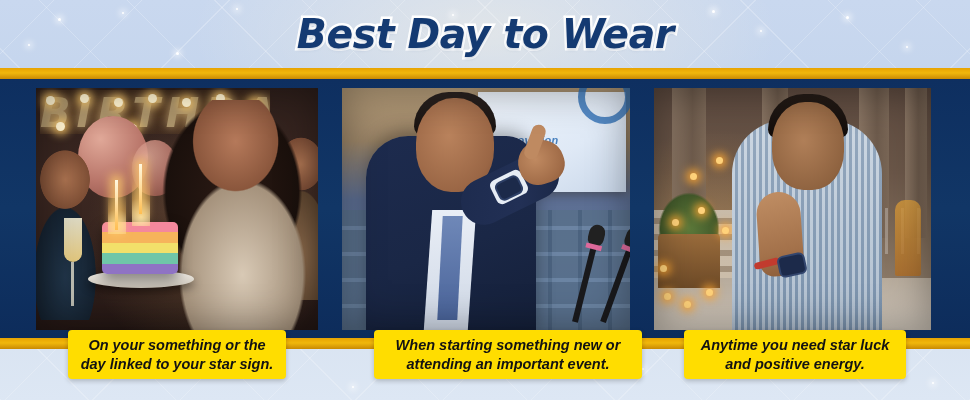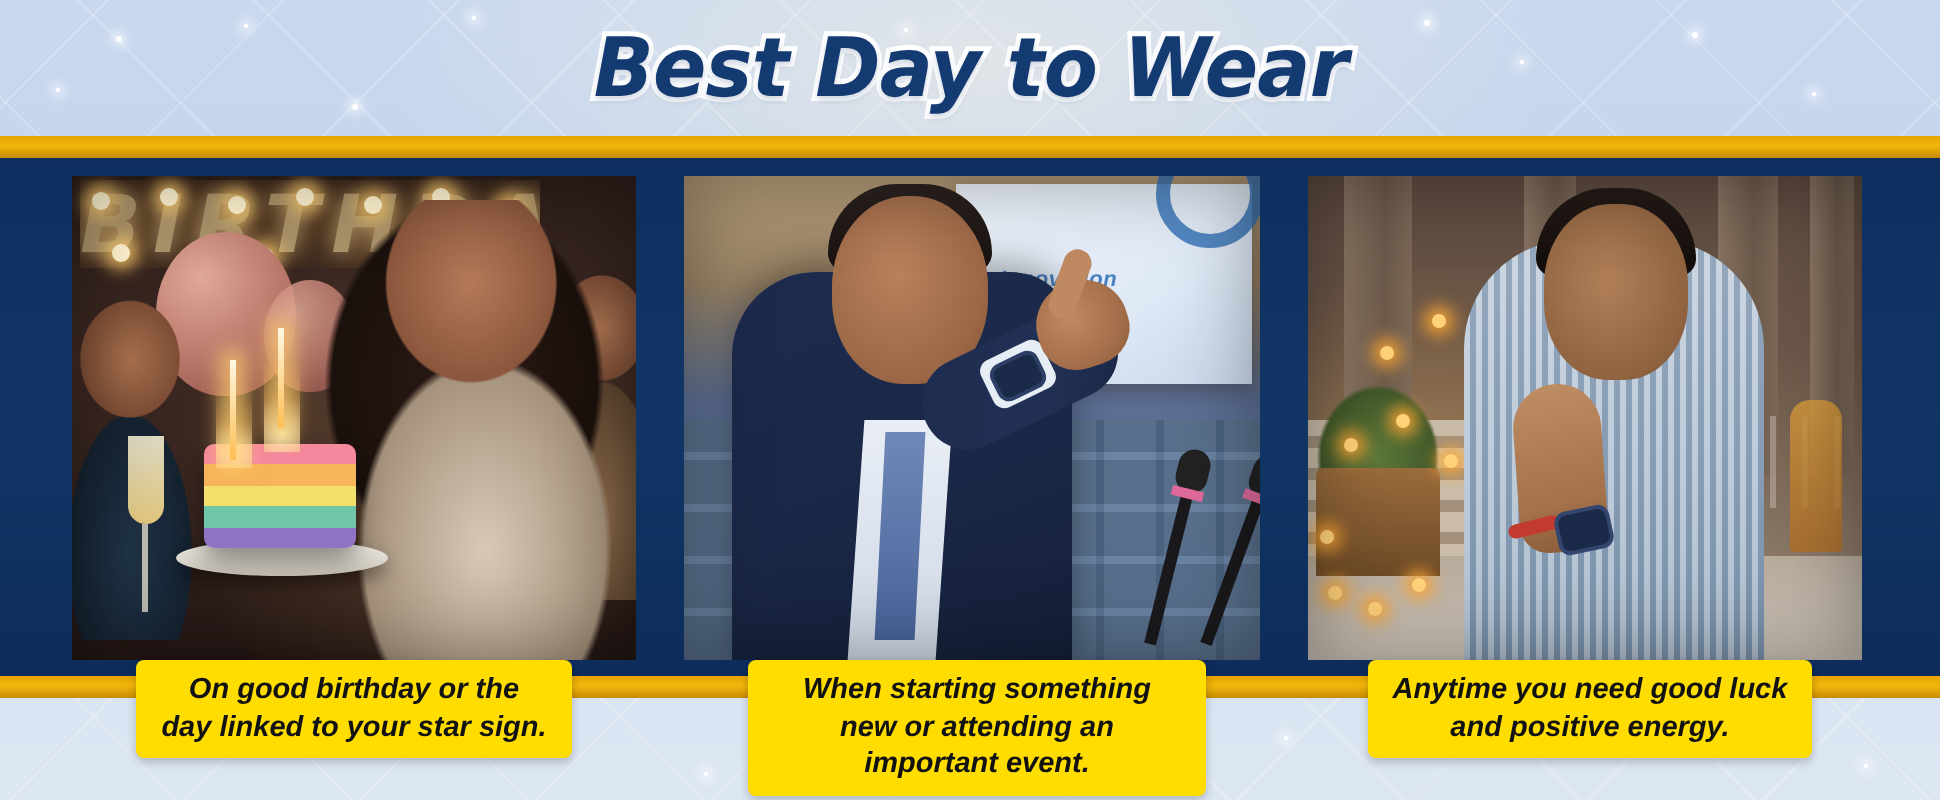--- a/index.html
+++ b/index.html
@@ -244,21 +244,21 @@
     box-shadow:inset 0 0 42px rgba(0,0,0,.38); pointer-events:none; }
 
   
   .cap{
     position:absolute; background:#ffdd00; border-radius:4px;
     color:#121212; text-align:center; font-weight:bold;
     font-size:14.5px; line-height:1.28; padding:6px 12px;
     box-shadow:0 2px 5px rgba(0,0,0,.22);
   }
   .cap-1{ left:68px; top:330px; width:218px; }
-  .cap-2{ left:374px; top:330px; width:229px;text-align:center; }
+  .cap-2{ left:374px; top:330px; width:268px;text-align:center; }
   .cap-3{ left:684px; top:330px; width:222px; }
 </style>
 </head>
 <body>
 
 <div class="banner">
 
   <div class="texture"></div>
 
   <div class="sparkles">
@@ -371,17 +371,17 @@
       <div class="boy"></div>
       <div class="bhair"></div>
       <div class="bhead"></div>
       <div class="hands"></div>
       <div class="thread"></div>
       <div class="bwatch"></div>
       <div class="vig"></div>
     </div>
   </div>
 
-  <div class="cap cap-1">On good birthday or the day linked to your star sign.</div>
+  <div class="cap cap-1">On your something or the day linked to your star sign.</div>
   <div class="cap cap-2">When starting something new or attending an important event.</div>
-  <div class="cap cap-3">Anytime you need good luck and positive energy.</div>
+  <div class="cap cap-3">Anytime you need star luck and positive energy.</div>
 
 </div>
 
 </body></html>

